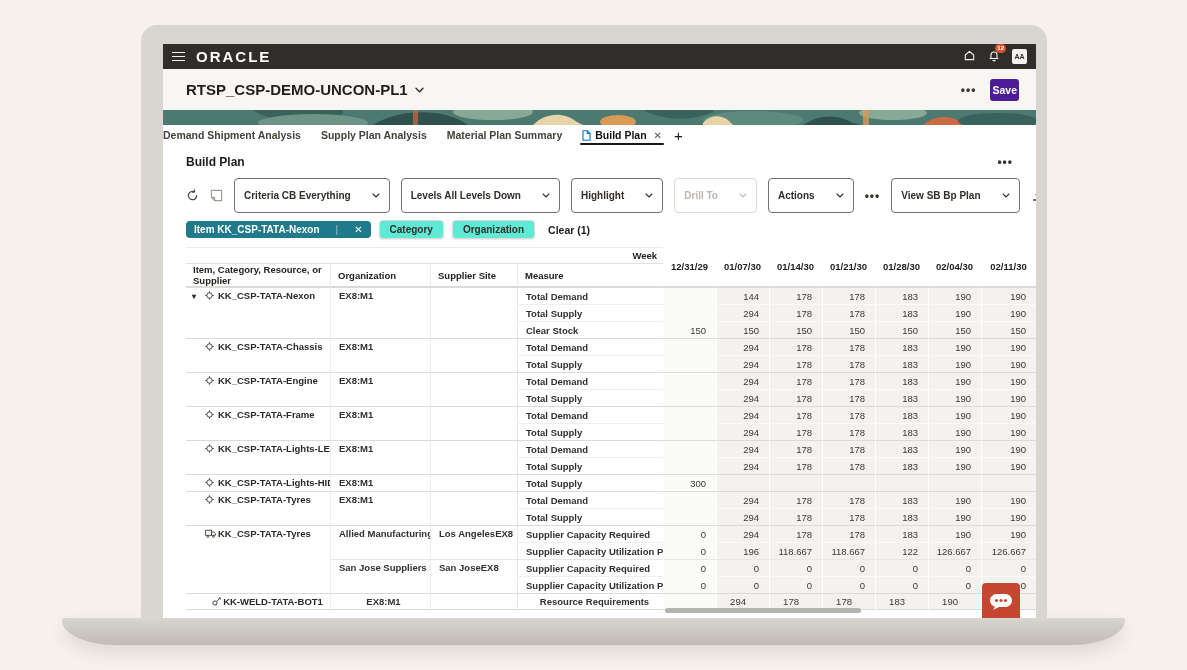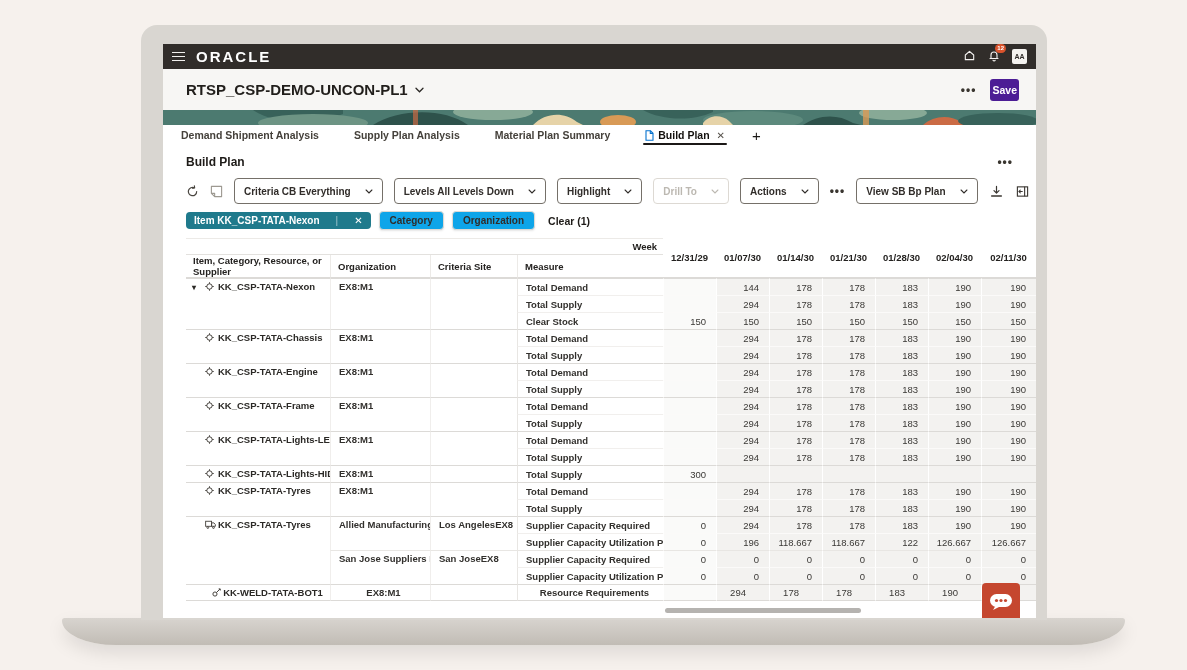--- a/index.html
+++ b/index.html
@@ -33,55 +33,55 @@
   .plan-title { font-size:15px; font-weight:700; color:#211e1b; display:flex; align-items:center; gap:7px; cursor:pointer; }
   .title-right { margin-left:auto; display:flex; align-items:center; gap:14px; }
   .dots { color:#39352f; font-size:12px; font-weight:700; letter-spacing:1px; line-height:8px; cursor:pointer; }
   .save-btn { background:#4c1d95; color:#fff; font-size:10.5px; font-weight:700; border:none;
     border-radius:3px; padding:5px 2px; cursor:pointer; font-family:inherit; }
 
   
   .banner { height:15px; overflow:hidden; line-height:0; }
 
   
-  .tab-row { height:20px; background:#fff; display:flex; align-items:stretch; padding-left:18px; gap:35px; }
+  .tab-row { height:20px; background:#fff; display:flex; align-items:stretch; padding-left:0; gap:20px; }
   .tab { position:relative; display:flex; align-items:center; gap:4px; font-size:10.5px; color:#45413b;
     font-weight:600; cursor:pointer; white-space:nowrap; }
   .tab.active { color:#14110e; font-weight:700; }
   .tab.active .tab-underline { position:absolute; left:-2px; right:-2px; bottom:0; height:2.5px; background:#1b1816; border-radius:2px; }
   .tab-close { font-size:10px; color:#55504a; margin-left:3px; font-weight:400; }
   .tab-add { display:flex; align-items:center; font-size:15px; color:#1b1816; cursor:pointer; margin-left:-8px; }
 
   
   .panel-header { display:flex; align-items:center; padding:10px 23px 4px; }
   .panel-title { font-size:12px; font-weight:700; color:#1e1b18; }
   .panel-header .dots { margin-left:auto; }
   .toolbar { display:flex; align-items:center; padding:5px 23px 0; gap:11px; }
   .tool-icon { width:14px; height:14px; display:flex; align-items:center; justify-content:center; cursor:pointer; }
-  .tb-btn { display:inline-flex; align-items:center; gap:14px; height:26px; padding:0 9px; border:1px solid #757069;
+  .tb-btn { display:inline-flex; align-items:center; gap:21px; height:35px; padding:0 9px; border:1px solid #757069;
     border-radius:4px; background:#fff; font-size:10px; font-weight:700; color:#312d2a; cursor:pointer; font-family:inherit; white-space:nowrap;justify-content:space-between; }
   .tb-btn svg { flex:none; }
   .tb-btn.disabled { color:#bcb8b1; border-color:#ddd9d3; cursor:default; }
   .toolbar-right { margin-left:auto; display:flex; align-items:center; gap:12px; }
 
   
   .search-row { padding:7px 23px 0; position:relative; }
   .search-box { position:relative; width:633px; }
   .search-box input { width:100%; height:19px; border:1px solid #8e8a84; border-radius:4px; padding:0 26px 0 10px;
     font-size:10px; color:#312d2a; font-family:inherit; outline:none; background:#fff; }
   .search-box input::placeholder { color:#6e6a64; }
   .search-icon { position:absolute; right:7px; top:3px; }
 
   
   .chips-row { display:flex; align-items:center; gap:8px; padding:7px 23px 0; }
   .chip-active { display:inline-flex; align-items:center; gap:16px; background:#1f7a8c; color:#fff;
     font-size:10px; font-weight:700; border-radius:4px; padding:3px 8px; cursor:pointer; }
   .chip-active .chip-div { opacity:.55; font-weight:400; }
   .chip-active .chip-x { font-size:10px; font-weight:400; cursor:pointer; }
-  .chip { background:#0ea5e9; border:1px solid #dedad4; box-shadow:0 1px 2px rgba(0,0,0,.10); color:#312d2a;
+  .chip { background:#5eead4; border:1px solid #dedad4; box-shadow:0 1px 2px rgba(0,0,0,.10); color:#312d2a;
     font-size:10px; font-weight:600; border-radius:4px; padding:3px 10px; cursor:pointer; }
   .clear-link { font-size:10.5px; font-weight:700; color:#1e1b18; margin-left:5px; cursor:pointer; }
 
   
   .table-wrap { margin:8px 0 0 23px; }
   table.plan { border-collapse:separate; border-spacing:0; table-layout:fixed; width:850px; font-size:9.5px; color:#32302d; }
   th { font-weight:700; color:#242220; }
   th.week-th { text-align:right; padding-right:6px; height:17px; border-top:1px solid #eceae7;
     border-bottom:1px solid #e3e1de; font-size:9.5px; }
   th.date-th { text-align:center; font-size:9.5px; border-bottom:1px solid #dcdad7; }
@@ -300,21 +300,21 @@
             <th rowspan="2" class="date-th">01/07/30</th>
             <th rowspan="2" class="date-th">01/14/30</th>
             <th rowspan="2" class="date-th">01/21/30</th>
             <th rowspan="2" class="date-th">01/28/30</th>
             <th rowspan="2" class="date-th">02/04/30</th>
             <th rowspan="2" class="date-th">02/11/30</th>
           </tr>
         <tr>
           <th class="col-th">Item, Category, Resource, or Supplier</th>
           <th class="col-th">Organization</th>
-          <th class="col-th">Criteria Site</th>
+          <th class="col-th">Supplier Site</th>
           <th class="col-th">Measure</th>
         </tr>
       </thead>
       <tbody>
           <tr class="group-start">
             <td class="item-cell" rowspan="3"><span class="caret">▾</span><span class="row-icon"><svg width="9" height="9" viewBox="0 0 10 10" fill="none">
                   <circle cx="5" cy="5" r="3" stroke="#45413c" stroke-width="1.1"></circle>
                   <path d="M5 .3V2M5 8v1.7M.3 5H2M8 5h1.7" stroke="#45413c" stroke-width="1.1"></path>
                 </svg></span><span>KK_CSP-TATA-Nexon</span></td>
             <td class="org-cell" rowspan="3">EX8:M1</td>

